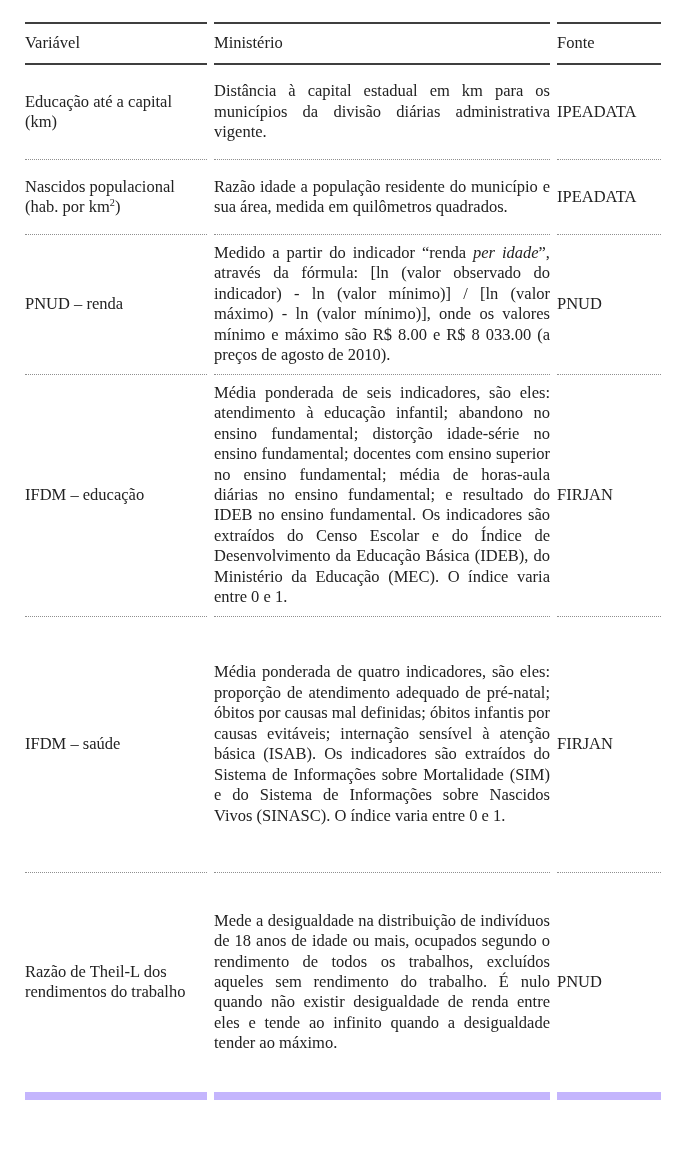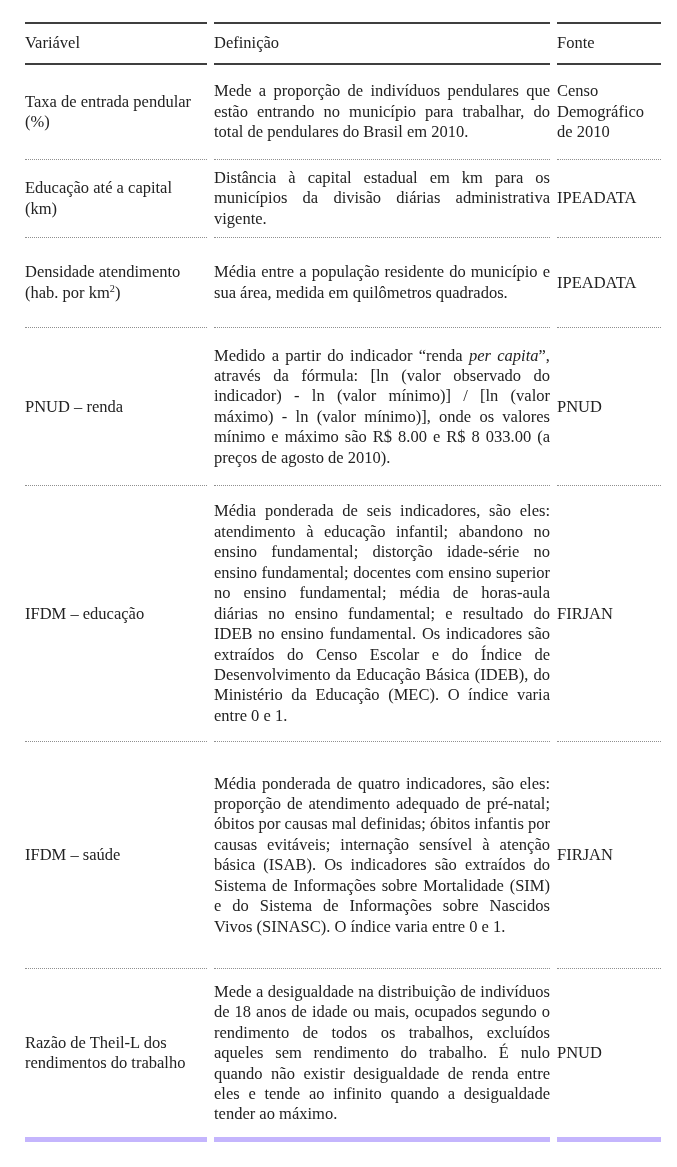--- a/index.html
+++ b/index.html
@@ -40,21 +40,21 @@
     height: 22px;
     border-top: 2px solid #3f3f3f;
     border-bottom: 2px solid #3f3f3f;
   }
   tbody td {
     vertical-align: middle;
     padding: 8px 0;
     border-bottom: 1px dotted #8f8f8f;
   }
   tbody tr:last-child td {
-    border-bottom: 5px solid #c4b5fd;
+    border-bottom: 8px solid #c4b5fd;
   }
   td.col-var { text-align: left; }
   td.col-def {
     text-align: justify;
     hyphens: auto;
     -webkit-hyphens: auto;
   }
   td.col-src { text-align: left; }
 
   
@@ -75,46 +75,41 @@
 <div class="page">
   <table class="vars">
     <colgroup>
       <col class="c-var">
       <col class="c-def">
       <col class="c-src">
     </colgroup>
     <thead>
       <tr>
         <th>Variável</th>
-        <th>Definição</th>
+        <th>Ministério</th>
         <th>Fonte</th>
       </tr>
     </thead>
     <tbody id="table-body">
-  <tr>
-    <td class="col-var">Taxa de entrada pendular (%)</td>
-    <td class="col-def">Mede a proporção de indivíduos pendulares que estão entrando no município para trabalhar, do total de pendulares do Brasil em 2010.</td>
-    <td class="col-src">Censo Demográfico de 2010</td>
-  </tr>
 
   <tr>
     <td class="col-var">Educação até a capital (km)</td>
     <td class="col-def">Distância à capital estadual em km para os municípios da divisão diárias administrativa vigente.</td>
     <td class="col-src">IPEADATA</td>
   </tr>
 
   <tr>
-    <td class="col-var"><span>Densidade atendimento (hab. por km</span><sup>2</sup><span>)</span></td>
-    <td class="col-def">Média entre a população residente do município e sua área, medida em quilômetros quadrados.</td>
+    <td class="col-var"><span>Nascidos populacional (hab. por km</span><sup>2</sup><span>)</span></td>
+    <td class="col-def">Razão idade a população residente do município e sua área, medida em quilômetros quadrados.</td>
     <td class="col-src">IPEADATA</td>
   </tr>
 
   <tr>
     <td class="col-var">PNUD – renda</td>
-    <td class="col-def"><span>Medido a partir do indicador “renda </span><i>per capita</i><span>”, através da fórmula: [ln (valor observado do indicador) - ln (valor mínimo)] / [ln (valor máximo) - ln (valor mínimo)], onde os valores mínimo e máximo são R$ 8.00 e R$ 8 033.00 (a preços de agosto de 2010).</span></td>
+    <td class="col-def"><span>Medido a partir do indicador “renda </span><i>per idade</i><span>”, através da fórmula: [ln (valor observado do indicador) - ln (valor mínimo)] / [ln (valor máximo) - ln (valor mínimo)], onde os valores mínimo e máximo são R$ 8.00 e R$ 8 033.00 (a preços de agosto de 2010).</span></td>
     <td class="col-src">PNUD</td>
   </tr>
 
   <tr>
     <td class="col-var">IFDM – educação</td>
     <td class="col-def">Média ponderada de seis indicadores, são eles: atendimento à educação infantil; abandono no ensino fundamental; distorção idade-série no ensino fundamental; docentes com ensino superior no ensino fundamental; média de horas-aula diárias no ensino fundamental; e resultado do IDEB no ensino fundamental. Os indicadores são extraídos do Censo Escolar e do Índice de Desenvolvimento da Educação Básica (IDEB), do Ministério da Educação (MEC). O índice varia entre 0 e 1.</td>
     <td class="col-src">FIRJAN</td>
   </tr>
 
   <tr>

